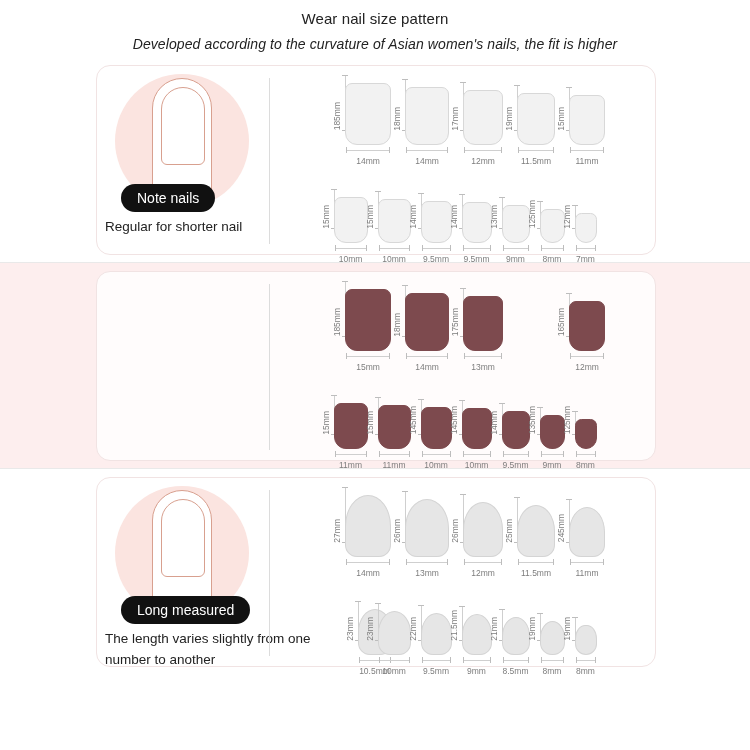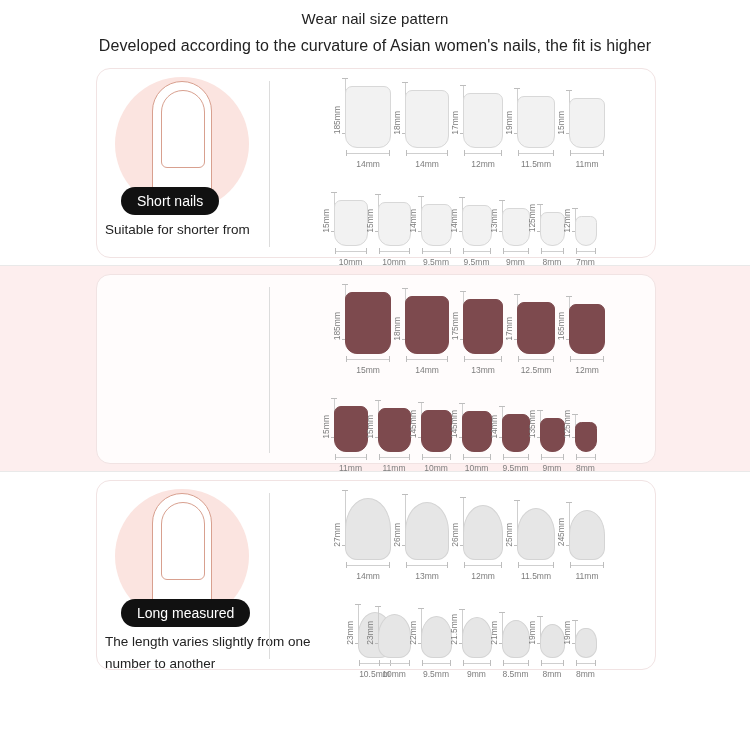--- a/index.html
+++ b/index.html
@@ -22,21 +22,21 @@
     padding-top: 6px;
     text-align: center;
   }
   .header .line {
     font-size: 15px;
     color: #222;
     line-height: 1.75;
     letter-spacing: 0.1px;
   }
   .header .line1 { font-size: 15px; }
-  .header .line2 { font-size: 16px; }
+  .header .line2 { font-size: 14px; font-style: italic; }
   .header .line3 { font-size: 15px; }
 
   
   .section {
     position: relative;
     width: 750px;
     height: 205px;
   }
   .section.tint-plain { background: #ffffff; }
   .section.tint-pink  { background: #fdeeee; }
@@ -195,22 +195,22 @@
     <div class="line line2">Developed according to the curvature of Asian women's nails, the fit is higher</div>
   </div>
 
   <div class="section tint-plain">
     <div class="card">
       <div class="preview">
         <div class="blob"></div>
         <div class="finger">
           <div class="finger-inner"></div>
         </div>
-        <div class="pill">Short nails</div>
-        <div class="caption">Suitable for shorter from</div>
+        <div class="pill">Note nails</div>
+        <div class="caption">Regular for shorter nail</div>
       </div>
       <div class="vrule"></div>
       <div class="grid">
         <div class="row row1">
             <div class="cell" style="left: 66px; width: 46px;">
               <div style="position: relative;">
                 <span class="hbar" style="height: 56px;"></span>
                 <span class="hlabel">185mm</span>
                 <div class="nail sq white" style="width: 46px; height: 62px;"></div>
               </div>
@@ -349,29 +349,20 @@
               <div class="wlabel">14mm</div>
             </div>
             <div class="cell" style="left: 184px; width: 40px;">
               <div style="position: relative;">
                 <span class="hbar" style="height: 49px;"></span>
                 <span class="hlabel">175mm</span>
                 <div class="nail sq mauve" style="width: 40px; height: 55px;"></div>
               </div>
               <div class="wbar" style="width: 38px;"></div>
               <div class="wlabel">13mm</div>
-            </div>
-            <div class="cell" style="left: 238px; width: 38px;">
-              <div style="position: relative;">
-                <span class="hbar" style="height: 46px;"></span>
-                <span class="hlabel">17mm</span>
-                <div class="nail sq mauve" style="width: 38px; height: 52px;"></div>
-              </div>
-              <div class="wbar" style="width: 36px;"></div>
-              <div class="wlabel">12.5mm</div>
             </div>
             <div class="cell" style="left: 290px; width: 36px;">
               <div style="position: relative;">
                 <span class="hbar" style="height: 44px;"></span>
                 <span class="hlabel">165mm</span>
                 <div class="nail sq mauve" style="width: 36px; height: 50px;"></div>
               </div>
               <div class="wbar" style="width: 34px;"></div>
               <div class="wlabel">12mm</div>
             </div>

